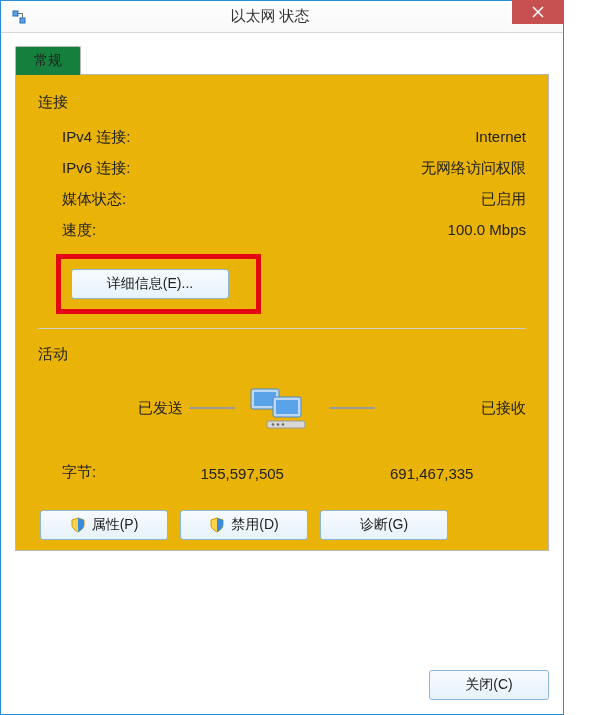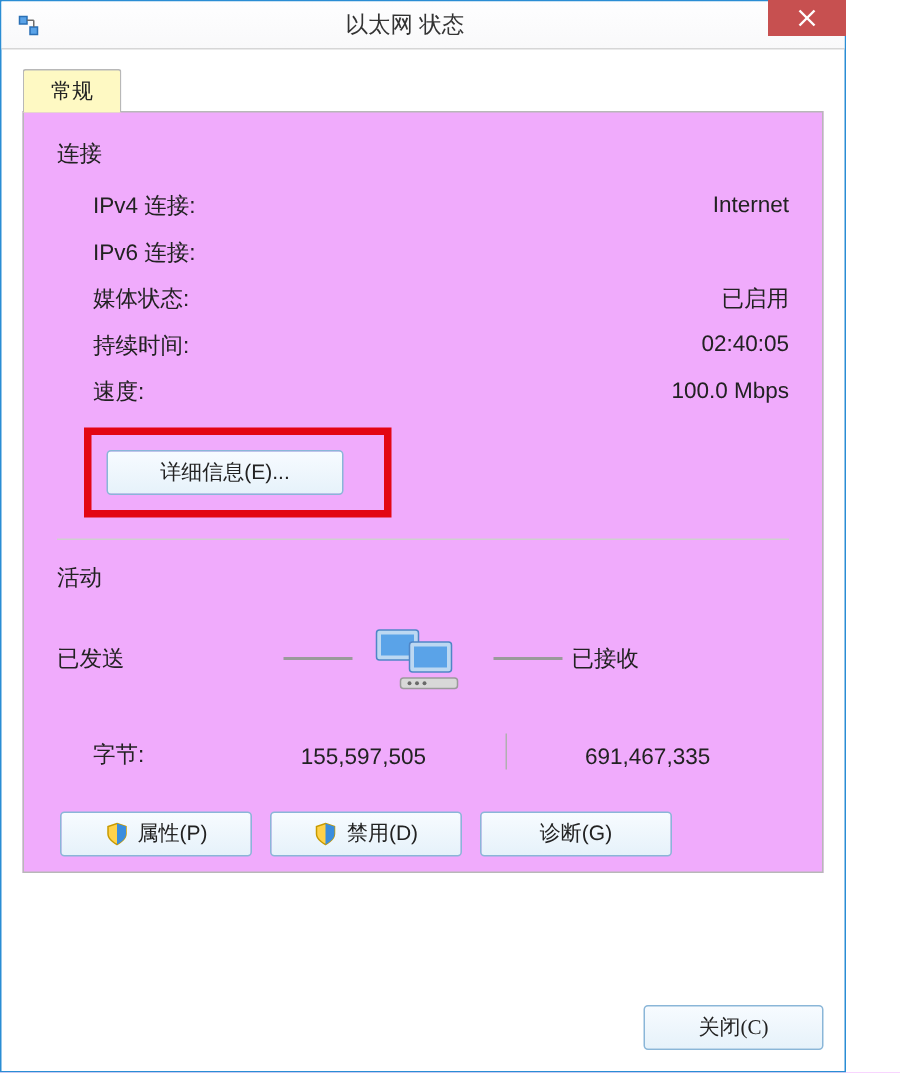--- a/index.html
+++ b/index.html
@@ -64,25 +64,25 @@
     border-bottom: none;
     background: #fff;
     padding: 5px 18px;
     font-size: 14px;
     border-radius: 2px 2px 0 0;
     cursor: pointer;
     position: relative;
     top: 1px;
   }
   .tab.active {
-    background: #fef9c3;
+    background: #15803d;
   }
   .tab-panel {
     border: 1px solid #b8b8b8;
-    background: #f0abfc;
+    background: #eab308;
     padding: 18px 22px 10px 22px;
     position: relative;
     z-index: 1;
   }
   .group-title {
     font-size: 15px;
     margin-bottom: 10px;
     color: #222;
   }
   .row {
@@ -125,21 +125,21 @@
     margin-top: 8px;
   }
   .activity-row {
     display: flex;
     align-items: center;
     justify-content: center;
     gap: 0;
     margin-top: 14px;
     font-size: 15px;
   }
-  .act-label { width: 150px; text-align: left; }
+  .act-label { width: 150px; text-align: right; }
   .act-spacer { width: 48px; border-top: 2px solid #9a9a9a; margin: 0 6px; }
   .net-icon { width: 84px; height: 60px; display: flex; align-items: center; justify-content: center; }
   .bytes-row {
     display: flex;
     align-items: flex-end;
     margin-top: 20px;
     font-size: 15px;
   }
   .bytes-label { width: 110px; padding-left: 24px; }
   .bytes-val { flex: 1; text-align: center; }
@@ -160,21 +160,21 @@
     padding: 5px 4px;
   }
   .shield {
     width: 16px; height: 16px;
   }
   .footer {
     display: flex;
     justify-content: flex-end;
     padding: 12px 14px 14px 0;
   }
-  .footer .btn { width: 120px; font-family: Liberation Serif, serif; }
+  .footer .btn { width: 120px; }
   svg { display: block; }
 </style>
 </head>
 <body>
 
 <div class="window">
 
   <div class="titlebar">
     <span class="titlebar-icon">
       <svg viewBox="0 0 16 16">
@@ -203,28 +203,25 @@
     <div class="tab-panel">
 
       <div class="group-title">连接</div>
 
       <div class="row">
         <span class="label">IPv4 连接:</span>
         <span class="value">Internet</span>
       </div>
       <div class="row">
         <span class="label">IPv6 连接:</span>
+        <span class="value">无网络访问权限</span>
       </div>
       <div class="row">
         <span class="label">媒体状态:</span>
         <span class="value">已启用</span>
-      </div>
-      <div class="row">
-        <span class="label">持续时间:</span>
-        <span class="value">02:40:05</span>
       </div>
       <div class="row">
         <span class="label">速度:</span>
         <span class="value">100.0 Mbps</span>
       </div>
 
       <div class="details-wrap">
         <div class="highlight-box">
           <button class="btn details">
             <span>详细信息(E)...</span>

